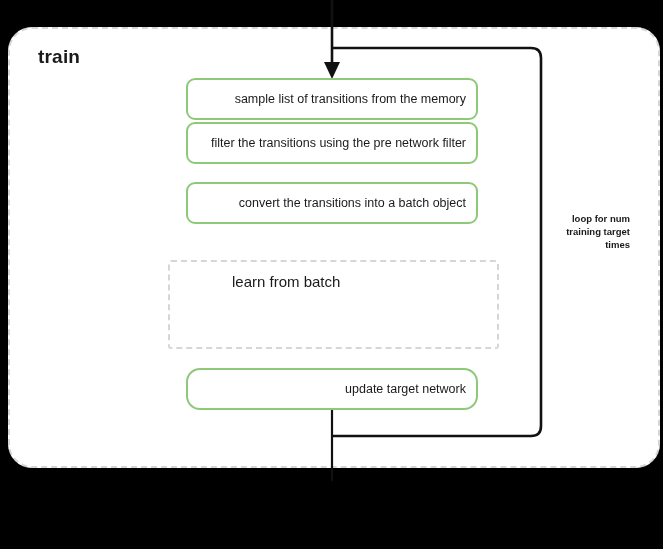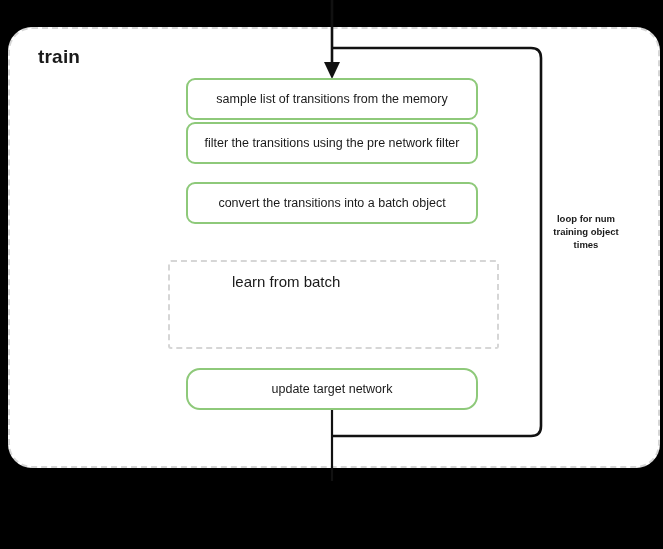--- a/index.html
+++ b/index.html
@@ -61,21 +61,21 @@
     position: absolute;
     left: 186px;
     width: 292px;
     height: 42px;
     background: #ffffff;
     border: 2px solid #8ec97a;
     border-radius: 9px;
     box-sizing: border-box;
     display: flex;
     align-items: center;
-    justify-content: center;
+    justify-content: flex-end;
   }
   .step-box .step-label {
     font-size: 12.5px;
     color: #1a1a1a;
     line-height: 16px;
     text-align: center;
     padding: 0 10px;
     white-space: nowrap;
   }
 
@@ -111,21 +111,21 @@
   
   .loop-label {
     position: absolute;
     left: 542px;
     top: 212px;
     width: 88px;
     font-size: 9.5px;
     font-weight: bold;
     color: #1a1a1a;
     line-height: 13px;
-    text-align: center;
+    text-align: right;
   }
 </style>
 </head>
 <body>
 
 <div id="canvas">
 
   <div class="train-container"></div>
 
   <div class="train-title">train</div>
@@ -155,17 +155,17 @@
   <div class="subgroup-box">
     <div class="subgroup-title">learn from batch</div>
   </div>
 
   <div class="step-box step-5">
     <span class="step-label">update target network</span>
   </div>
 
   <div class="loop-label">
     <div>loop for num</div>
-    <div>training object</div>
+    <div>training target</div>
     <div>times</div>
   </div>
 
 </div>
 
 </body></html>

